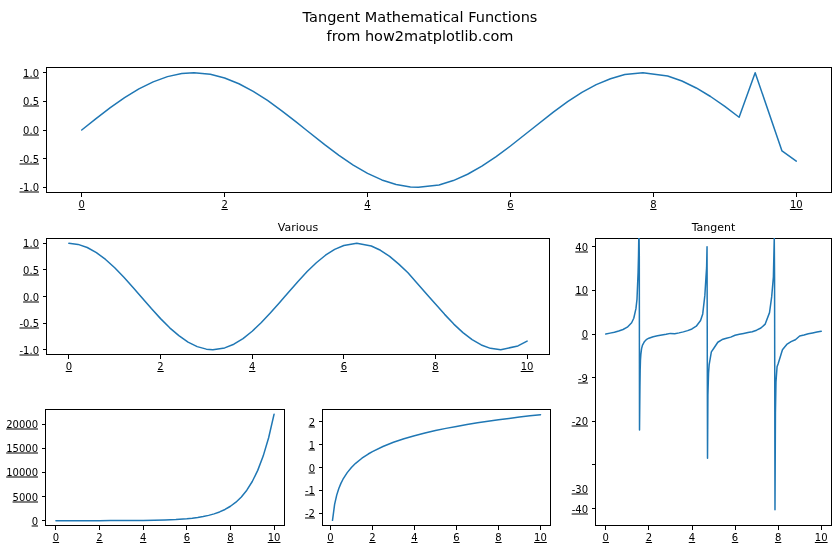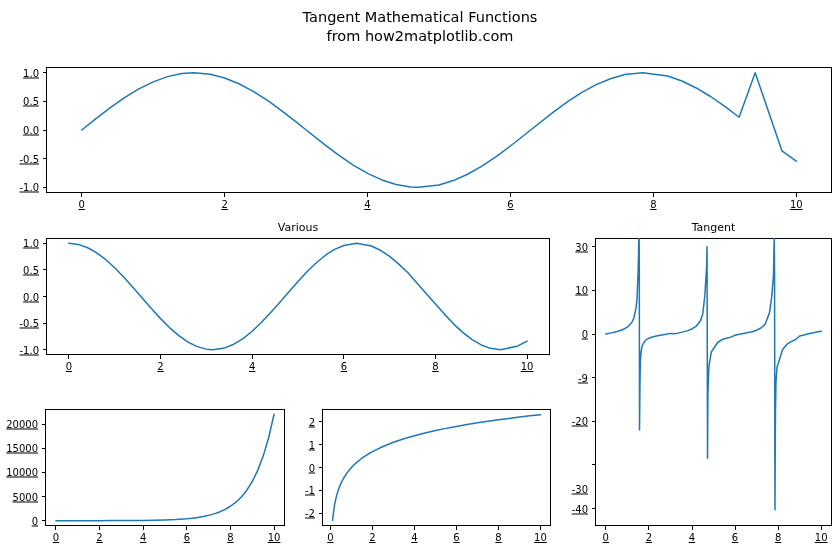--- a/index.html
+++ b/index.html
@@ -126,21 +126,21 @@
       <div class="tick ytick" style="right: 244px; top: 226.909px; margin-top: 24px;">-30</div>
       <div class="tickmark ytm" style="left: -3.5px; top: 226.459px;"></div>
       <div class="tick ytick" style="right: 244px; top: 183.273px;">-20</div>
       <div class="tickmark ytm" style="left: -3.5px; top: 182.823px;"></div>
       <div class="tick ytick" style="right: 244px; top: 139.636px;">-9</div>
       <div class="tickmark ytm" style="left: -3.5px; top: 139.186px;"></div>
       <div class="tick ytick" style="right: 244px; top: 96px;">0</div>
       <div class="tickmark ytm" style="left: -3.5px; top: 95.55px;"></div>
       <div class="tick ytick" style="right: 244px; top: 52.3636px;">10</div>
       <div class="tickmark ytm" style="left: -3.5px; top: 51.9136px;"></div>
-      <div class="tick ytick" style="right: 244px; top: 8.72727px;">30</div>
+      <div class="tick ytick" style="right: 244px; top: 8.72727px;">40</div>
       <div class="tickmark ytm" style="left: -3.5px; top: 8.27727px;"></div>
       <div class="tick xtick" style="left: 10.7727px; top: 294px;">0</div>
       <div class="tickmark xtm" style="left: 10.3227px; top: 288px;"></div>
       <div class="tick xtick" style="left: 53.8636px; top: 294px;">2</div>
       <div class="tickmark xtm" style="left: 53.4136px; top: 288px;"></div>
       <div class="tick xtick" style="left: 96.9545px; top: 294px;">4</div>
       <div class="tickmark xtm" style="left: 96.5045px; top: 288px;"></div>
       <div class="tick xtick" style="left: 140.045px; top: 294px;">6</div>
       <div class="tickmark xtm" style="left: 139.595px; top: 288px;"></div>
       <div class="tick xtick" style="left: 183.136px; top: 294px;">8</div>

